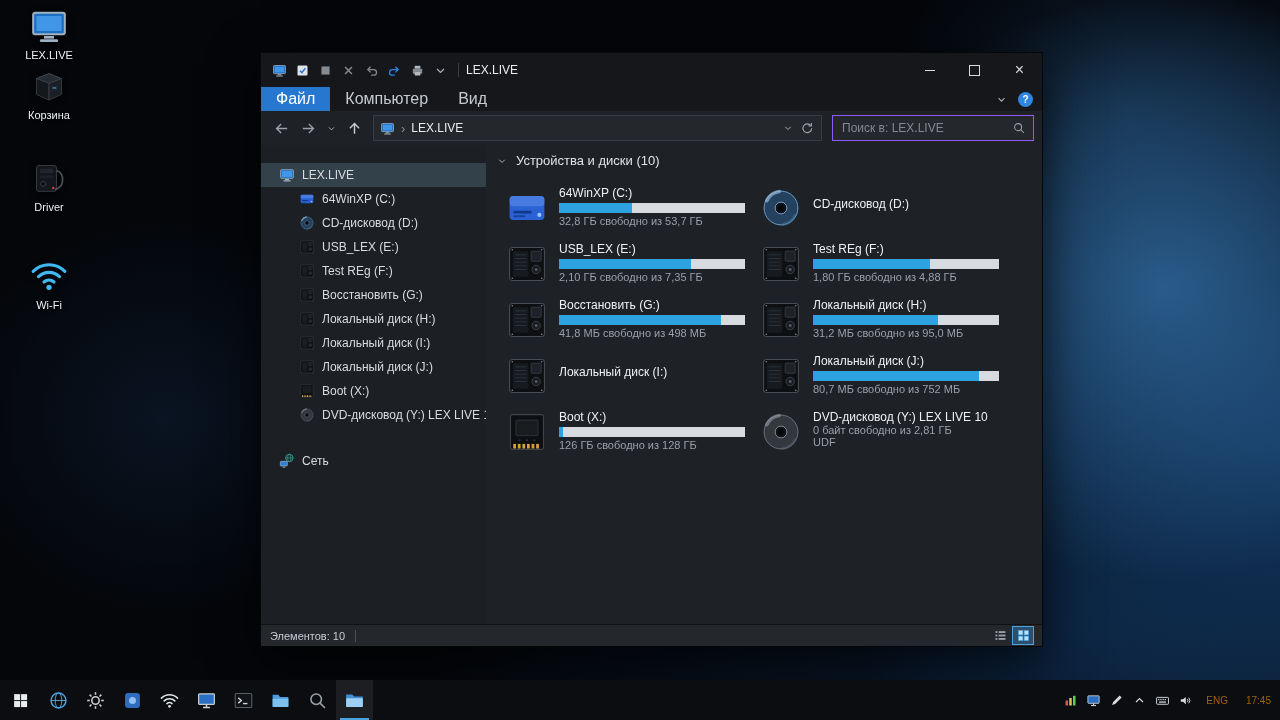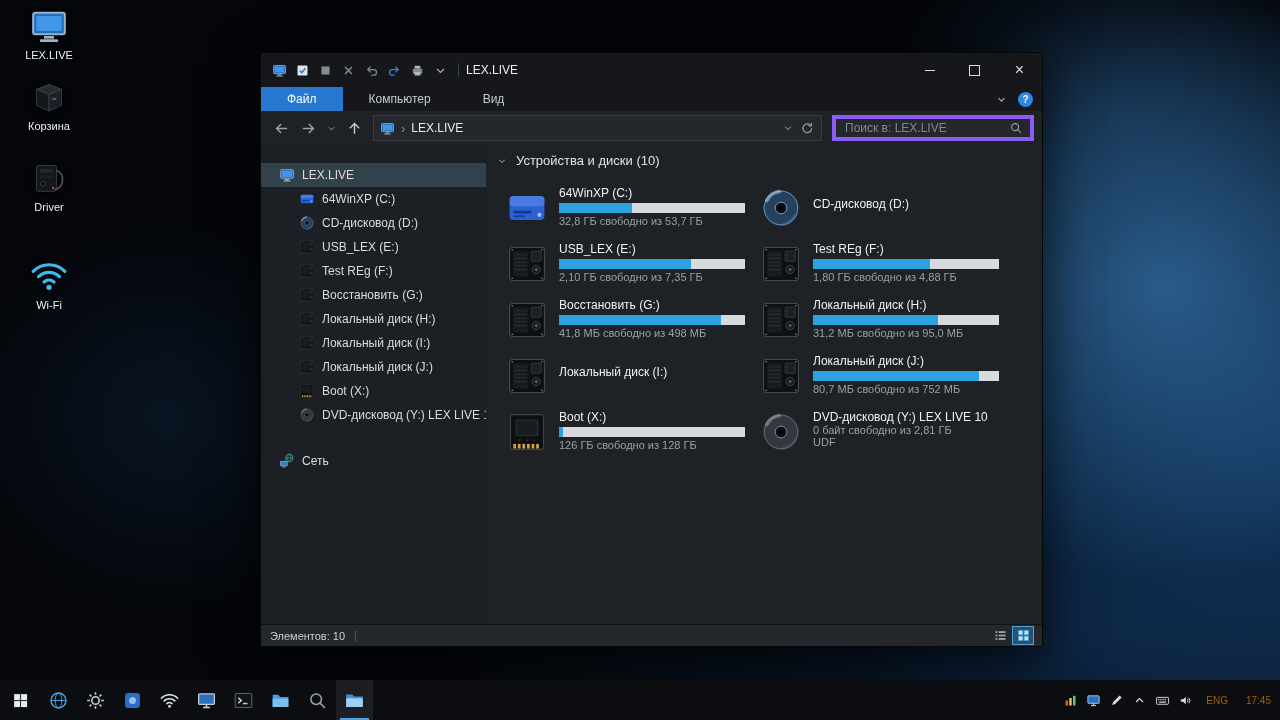--- a/index.html
+++ b/index.html
@@ -23,33 +23,33 @@
   .qat-btn{width:21px;height:21px;display:flex;align-items:center;justify-content:center}
   .qat-sep{width:1px;height:14px;background:#3a3f45;margin:0 7px}
   .win-title{font-size:12px;color:#e8ecef}
   .caption{margin-left:auto;display:flex;height:100%}
   .cap-btn{width:45px;height:100%;display:flex;align-items:center;justify-content:center;color:#d8dce0}
   .cap-min span{display:block;width:10px;height:1px;background:#d8dce0}
   .cap-max span{display:block;width:9px;height:9px;border:1px solid #d8dce0}
   .cap-close{font-size:16px;line-height:1}
   
   .menubar{position:absolute;top:34px;left:0;right:0;height:24px;background:#15171b;display:flex;align-items:stretch}
-  .menu-tab{padding:0 26px;display:flex;align-items:center;font-size:12px;color:#c6cbd0}
+  .menu-tab{padding:0 15px;display:flex;align-items:center;font-size:16px;color:#c6cbd0}
   .menu-tab.active{background:#2577cf;color:#fff}
   .menu-right{margin-left:auto;display:flex;align-items:center;gap:9px;padding-right:9px}
   .help-btn{width:15px;height:15px;border-radius:50%;background:#2e86e0;color:#fff;font-size:10px;font-weight:bold;display:flex;align-items:center;justify-content:center}
   
   .addressbar{position:absolute;top:58px;left:0;right:0;height:34px;display:flex;align-items:center;padding:0 8px;box-sizing:border-box;gap:3px}
   .nav-btn{width:24px;height:24px;display:flex;align-items:center;justify-content:center}
   .nav-btn.sm{width:16px}
   .addr-box{flex:1;height:26px;border:1px solid #383d43;background:#24272b;display:flex;align-items:center;padding:0 6px;gap:6px;box-sizing:border-box;margin-left:4px}
   .addr-crumb{font-size:12px;color:#e8ecef}
   .addr-sep{color:#8a9096;font-size:13px;line-height:1}
   .addr-right{margin-left:auto;display:flex;gap:3px;align-items:center}
-  .search-box{width:202px;height:26px;border:4px solid #8b5cf6;background:#24272b;display:flex;align-items:center;padding:0 7px;box-sizing:border-box;margin-left:7px;gap:4px}
+  .search-box{width:202px;height:26px;border:1px solid #8b5cf6;background:#24272b;display:flex;align-items:center;padding:0 7px;box-sizing:border-box;margin-left:7px;gap:4px}
   .search-input{flex:1;min-width:0;background:transparent;border:none;outline:none;color:#c8cdd2;font-size:12px;font-family:inherit}
   .search-input::placeholder{color:#84898f}
   
   .body-area{position:absolute;top:92px;left:0;right:0;bottom:22px;display:flex}
   .sidebar{width:225px;flex:none;padding-top:18px;box-sizing:border-box;background:#1c1f23;overflow:hidden}
   .side-item{height:24px;display:flex;align-items:center;gap:7px;font-size:12px;color:#d8dce0;padding-left:18px;white-space:nowrap}
   .side-item.ind1{padding-left:38px}
   .side-item.selected{background:#33414b}
   .side-item.gap{margin-top:22px}
   .side-ico{width:16px;height:16px;flex:none;display:flex;align-items:center;justify-content:center}
@@ -90,21 +90,21 @@
         <span class="di-img">
           <svg width="40" height="40" viewBox="0 0 24 24" xmlns="http://www.w3.org/2000/svg">
             <rect x="2.5" y="4" width="19" height="13" rx="1.2" fill="#1d6fc4" stroke="#9fb2c2" stroke-width="1.2"></rect>
             <rect x="4.5" y="6" width="15" height="9" fill="#4296e8"></rect>
             <rect x="9" y="18" width="6" height="1.6" fill="#9fb2c2"></rect>
             <rect x="6.5" y="20" width="11" height="1.6" rx=".8" fill="#9fb2c2"></rect>
           </svg>
         </span>
         <span class="di-label">LEX.LIVE</span>
       </div>
-      <div class="desk-icon" style="top:77px">
+      <div class="desk-icon" style="top:66px">
         <span class="di-img">
           <svg width="40" height="40" viewBox="0 0 48 48" xmlns="http://www.w3.org/2000/svg">
             <path d="M9 15 L24 9 L39 15 L24 21 Z" fill="#262b31" stroke="#4a515a"></path>
             <path d="M9 15 L9 34 L24 41 L24 21 Z" fill="#14171b" stroke="#3a4149"></path>
             <path d="M39 15 L39 34 L24 41 L24 21 Z" fill="#1b1f25" stroke="#3a4149"></path>
             <path d="M28 25 l5 2.5 M33 25 l-5 2.5" stroke="#4aa3e0" stroke-width="1" opacity=".8"></path>
           </svg>
         </span>
         <span class="di-label">Корзина</span>
       </div>

